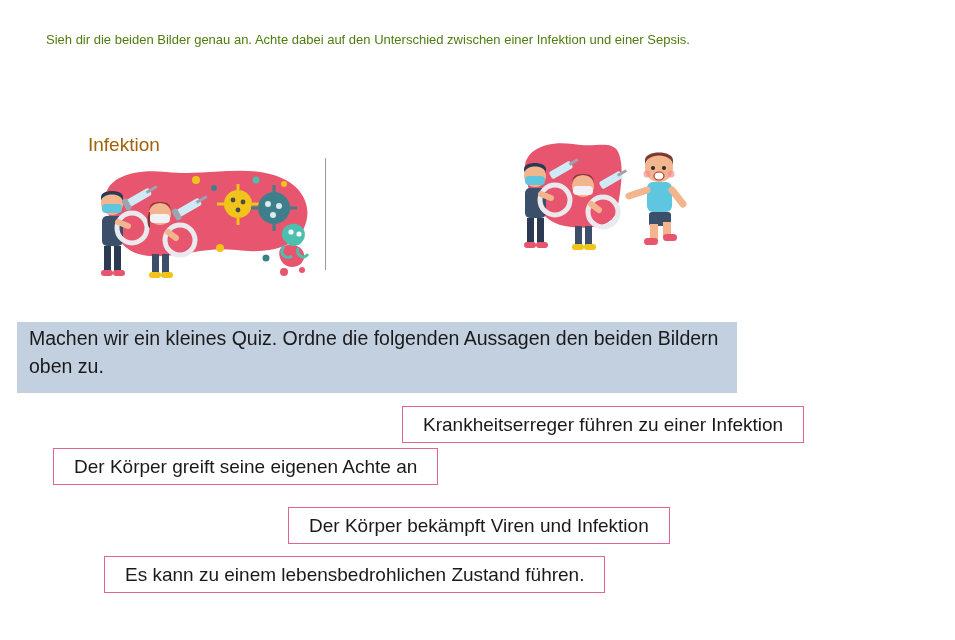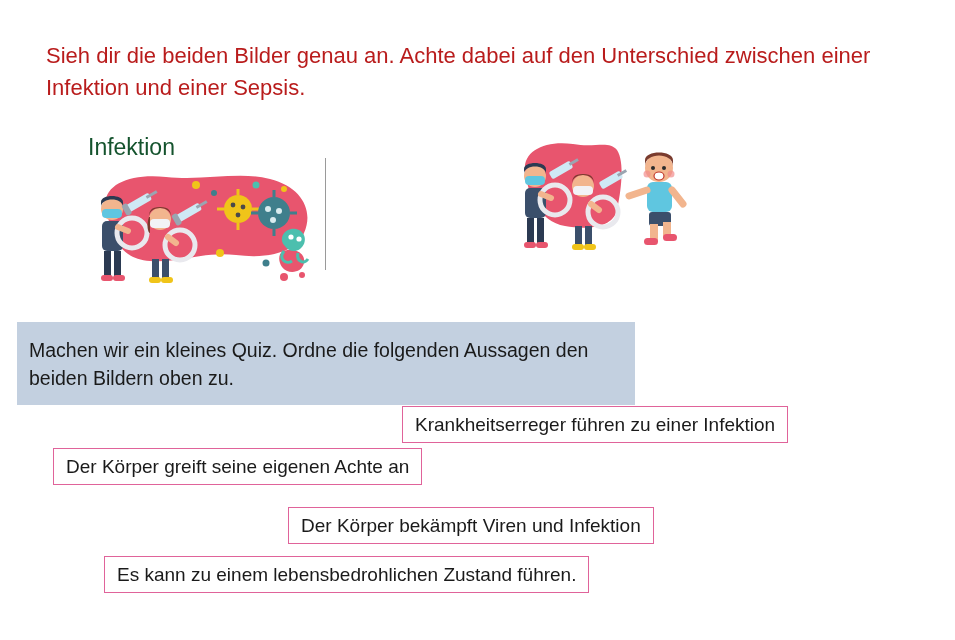--- a/index.html
+++ b/index.html
@@ -13,32 +13,32 @@
     font-family: "Liberation Sans", sans-serif;
     color: #1a1a1a;
     position: relative;
     overflow: hidden;
   }
   .intro {
     position: absolute;
     left: 46px;
     top: 18px;
     width: 830px;
-    font-size: 22px;
+    font-size: 13px;
     line-height: 1.45;
-    color: #b91c1c;
+    color: #4d7c0f;
   }
 
   
   .img-block {
     position: absolute;
   }
   .img-caption {
-    font-size: 23px;
-    color: #14532d;
+    font-size: 19px;
+    color: #a16207;
     margin-bottom: 6px;
   }
 
   #infection-block { left: 88px; top: 134px; }
   #sepsis-block { left: 513px; top: 134px; }
 
   .scene {
     position: relative;
     width: 230px;
     height: 120px;
@@ -53,40 +53,40 @@
     width: 1px;
     height: 112px;
     background: #9a9a9a;
   }
 
   
   .quiz-box {
     position: absolute;
     left: 17px;
     top: 322px;
-    width: 618px;
+    width: 720px;
     background: #c3d0e0;
-    padding: 14px 12px 12px 12px;
+    padding: 2px 12px 12px 12px;
     box-sizing: border-box;
     font-size: 19.5px;
     line-height: 1.45;
     color: #1a1a1a;
   }
 
   
   .statement {
     position: absolute;
     border: 1.3px solid #e0639a;
     background: #ffffff;
     box-sizing: border-box;
     font-size: 19px;
     color: #1a1a1a;
     display: flex;
     align-items: center;
-    padding: 0 12px;
+    padding: 0 20px;
     height: 37px;
     white-space: nowrap;
   }
   #stmt-0 { left: 402px; top: 406px; }
   #stmt-1 { left: 53px;  top: 448px; }
   #stmt-2 { left: 288px; top: 507px; }
   #stmt-3 { left: 104px; top: 556px; }
 </style>
 </head>
 <body>

